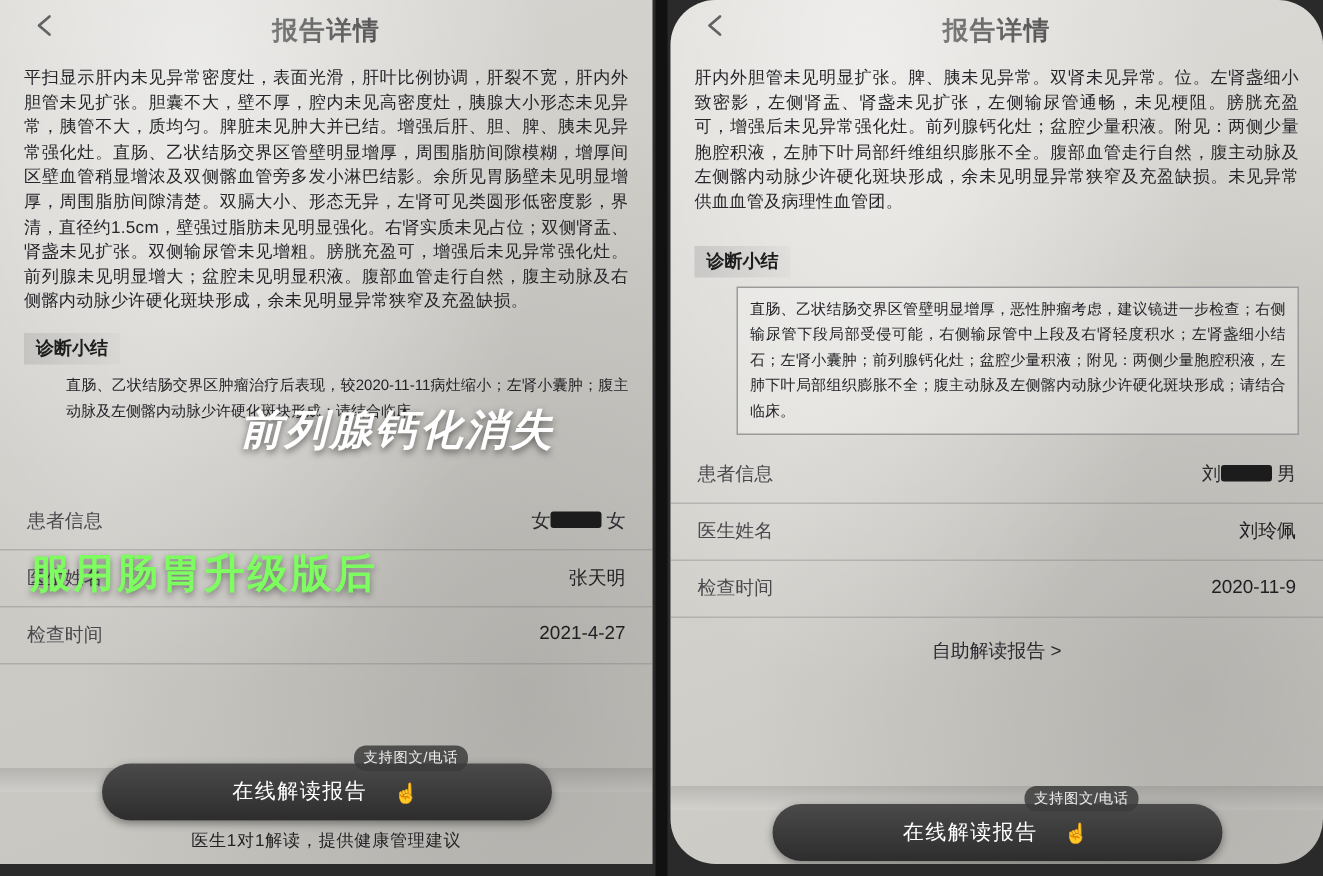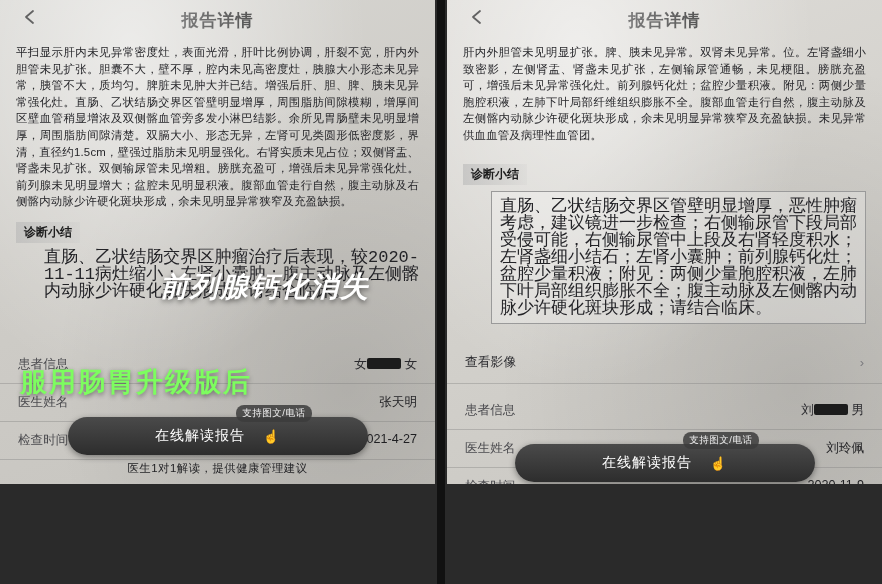--- a/index.html
+++ b/index.html
@@ -19,21 +19,21 @@
     height: 584px;
     background: #2a2a2a;
     display: flex;
     gap: 8px;
     padding: 0;
     box-sizing: border-box;
   }
   .panel {
     position: relative;
     width: 437px;
-    height: 484px;
+    height: 576px;
     overflow: hidden;
     background: #dcdcdc;
   }
   .panel.left {
     background: linear-gradient(160deg, #d8d7d3 0%, #cfcdc8 40%, #c6c4bf 100%);
   }
   .panel.right {
     background: linear-gradient(160deg, #dedcd8 0%, #d4d2cd 45%, #c9c7c2 100%);
   }
   .paper-sheen {
@@ -93,24 +93,24 @@
     margin: 10px 16px 4px 16px;
     font-size: 12px;
     font-weight: bold;
     color: #1d1d1d;
     background: linear-gradient(90deg, rgba(180,180,180,0.55), rgba(180,180,180,0.1));
     display: inline-block;
     padding: 2px 8px;
     position: relative;
     z-index: 6;
   }
-  .section-wrap { position: relative; z-index: 6; font-family: Liberation Mono, monospace; }
+  .section-wrap { position: relative; z-index: 6; }
   .summary-block {
     margin: 2px 16px 0 16px;
-    font-size: 17px;
+    font-size: 10px;
     line-height: 17px;
     color: #232327;
     text-align: justify;
     position: relative;
     z-index: 6;
     padding-left: 28px;
   }
   .summary-box {
     border: 1px solid #9a9a9a;
     padding: 6px 8px;
@@ -293,21 +293,21 @@
           <span class="hand-icon">☝</span>
         </div>
         <div class="cta-badge">支持图文/电话</div>
       </div>
       <div class="cta-sub">医生1对1解读，提供健康管理建议</div>
     </div>
   </div>
 
   <div class="divider"></div>
 
-  <div class="panel right" style="margin-left:4px;">
+  <div class="panel right" style="margin-left:4px;border-radius:30px;">
     <div class="paper-sheen"></div>
 
     <div class="app-header">
       <div class="back-icon">
         <svg width="16" height="16" viewBox="0 0 16 16">
             <polyline points="11,2 4,8 11,14" fill="none" stroke="#1c1c1c" stroke-width="1.8" stroke-linecap="round" stroke-linejoin="round"></polyline>
           </svg>
       </div>
       <div class="app-title">报告详情</div>
     </div>
@@ -316,24 +316,20 @@
       <p>肝内外胆管未见明显扩张。脾、胰未见异常。双肾未见异常。位。左肾盏细小致密影，左侧肾盂、肾盏未见扩张，左侧输尿管通畅，未见梗阻。膀胱充盈可，增强后未见异常强化灶。前列腺钙化灶；盆腔少量积液。附见：两侧少量胞腔积液，左肺下叶局部纤维组织膨胀不全。腹部血管走行自然，腹主动脉及左侧髂内动脉少许硬化斑块形成，余未见明显异常狭窄及充盈缺损。未见异常供血血管及病理性血管团。</p>
     </div>
 
     <div class="section-wrap" style="margin-top:10px;">
       <div class="section-title">诊断小结</div>
       <div class="summary-block">
         <div class="summary-box">直肠、乙状结肠交界区管壁明显增厚，恶性肿瘤考虑，建议镜进一步检查；右侧输尿管下段局部受侵可能，右侧输尿管中上段及右肾轻度积水；左肾盏细小结石；左肾小囊肿；前列腺钙化灶；盆腔少量积液；附见：两侧少量胞腔积液，左肺下叶局部组织膨胀不全；腹主动脉及左侧髂内动脉少许硬化斑块形成；请结合临床。</div>
       </div>
     </div>
 
-    <div class="link-row" style="margin-top:18px;">
-      <span>查看影像</span>
-      <span class="chev">›</span>
-    </div>
 
     <div class="info-rows">
       <div class="info-row">
         <span class="label">患者信息</span>
         <span>刘<span class="redact" style="width:34px;">&nbsp;</span>&nbsp;<span>男</span></span>
       </div>
       <div class="info-row">
         <span class="label">医生姓名</span>
         <span class="value">刘玲佩</span>
       </div>

